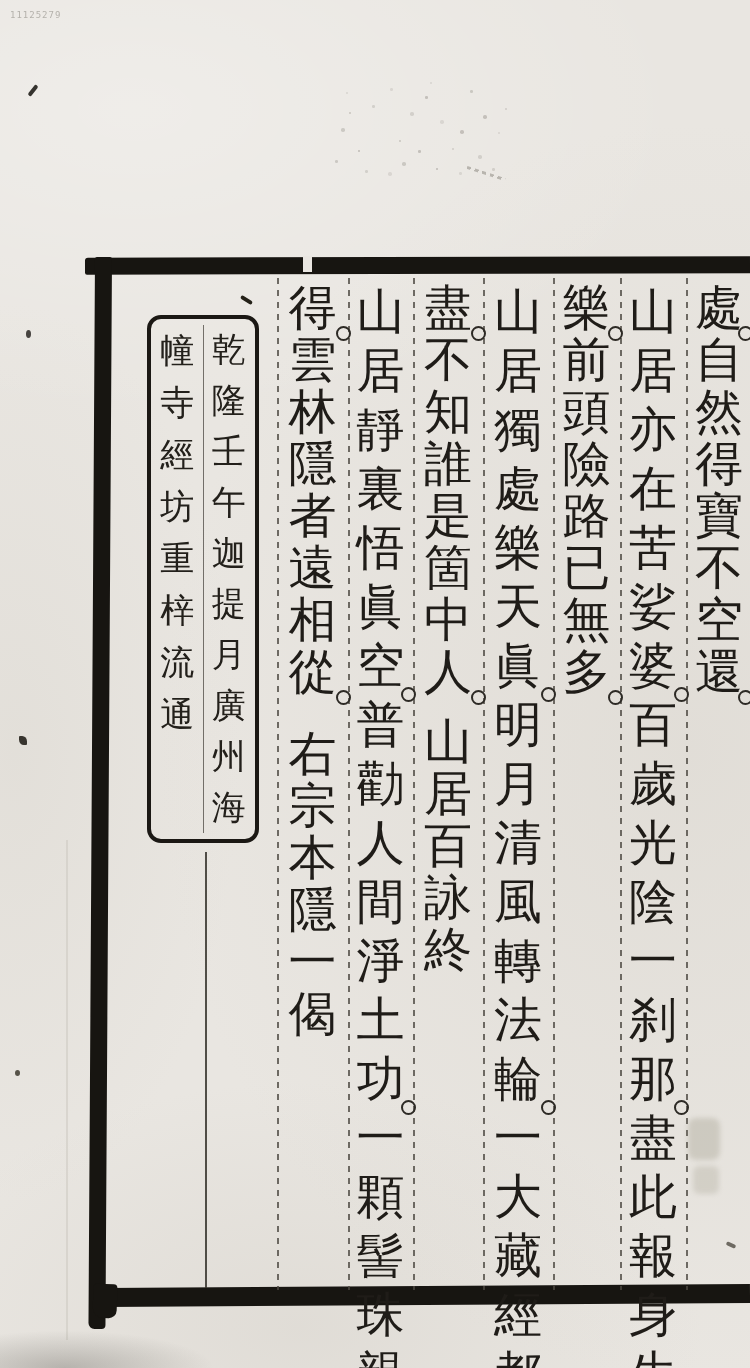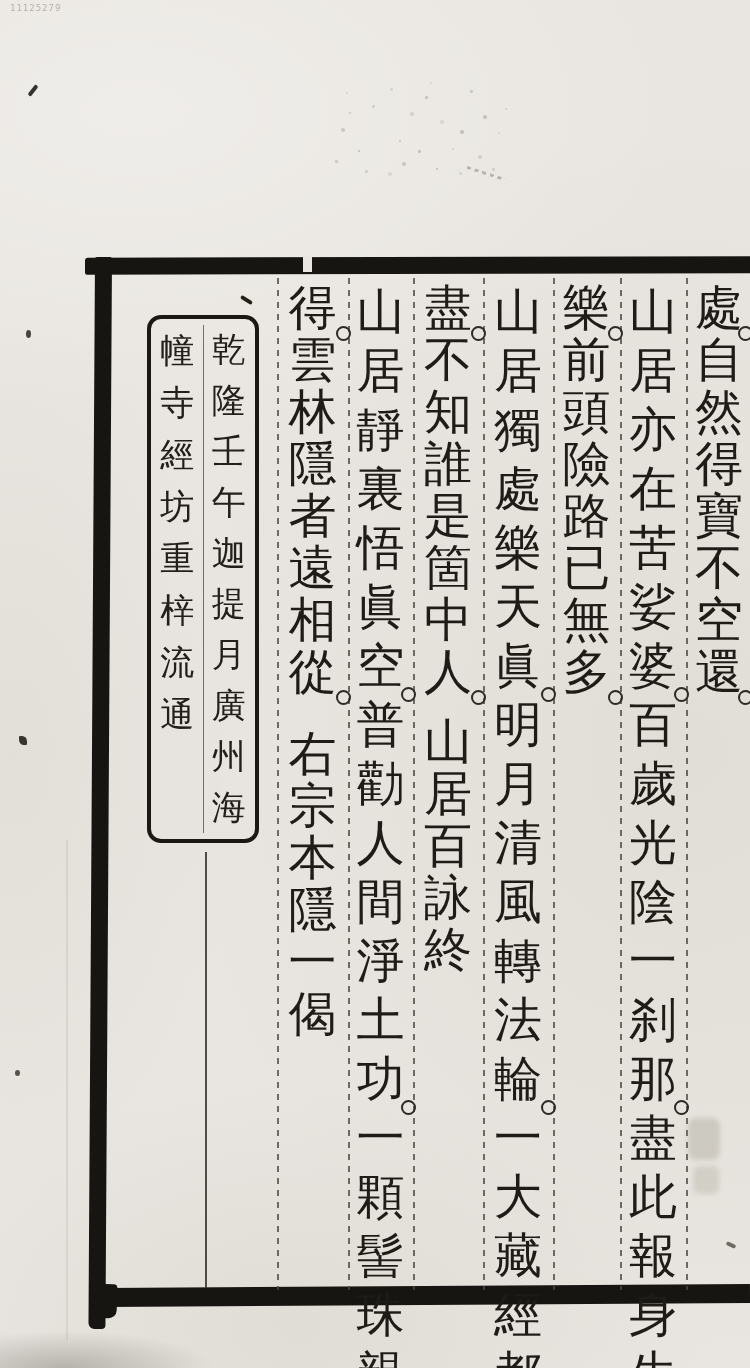--- a/index.html
+++ b/index.html
@@ -6,21 +6,21 @@
   body{width:750px;height:1368px;overflow:hidden;
        font-family:"DejaVu Serif","Liberation Serif",serif;}
   #page{position:relative;width:750px;height:1368px;overflow:hidden;
     background-color:#e9e6e1;
     background-image:
       radial-gradient(ellipse 900px 500px at 18% 8%, rgba(255,255,255,.28), transparent 62%),
       radial-gradient(ellipse 760px 900px at 92% 55%, rgba(208,203,194,.32), transparent 70%),
       radial-gradient(ellipse 560px 340px at 40% 97%, rgba(203,198,189,.30), transparent 72%),
       radial-gradient(ellipse 300px 600px at 2% 55%, rgba(214,210,202,.35), transparent 75%);
   }
-  .scan-id{position:absolute;left:10px;top:3px;font-size:9px;letter-spacing:1px;
+  .scan-id{position:absolute;left:10px;top:10px;font-size:9px;letter-spacing:1px;
     color:#b4b1ab;font-family:"DejaVu Sans Mono","Liberation Mono",monospace;}
   
   .b-top{position:absolute;left:85px;top:257px;width:665px;height:17px;background:#171511;
     border-radius:3px 0 0 2px;transform:rotate(-.12deg);}
   .b-top-notch{position:absolute;left:303px;top:256px;width:9px;height:16px;background:#e9e6e1;}
   .b-left{position:absolute;left:95px;top:257px;width:17px;height:1072px;background:#171511;
     border-radius:2px 2px 4px 6px;transform:rotate(.35deg);transform-origin:top center;}
   .b-bottom{position:absolute;left:96px;top:1288px;width:654px;height:19px;background:#171511;
     border-radius:8px 0 0 10px;transform:rotate(-.35deg);transform-origin:left center;}
   .corner-blob{position:absolute;left:93px;top:1284px;width:24px;height:34px;background:#171511;

